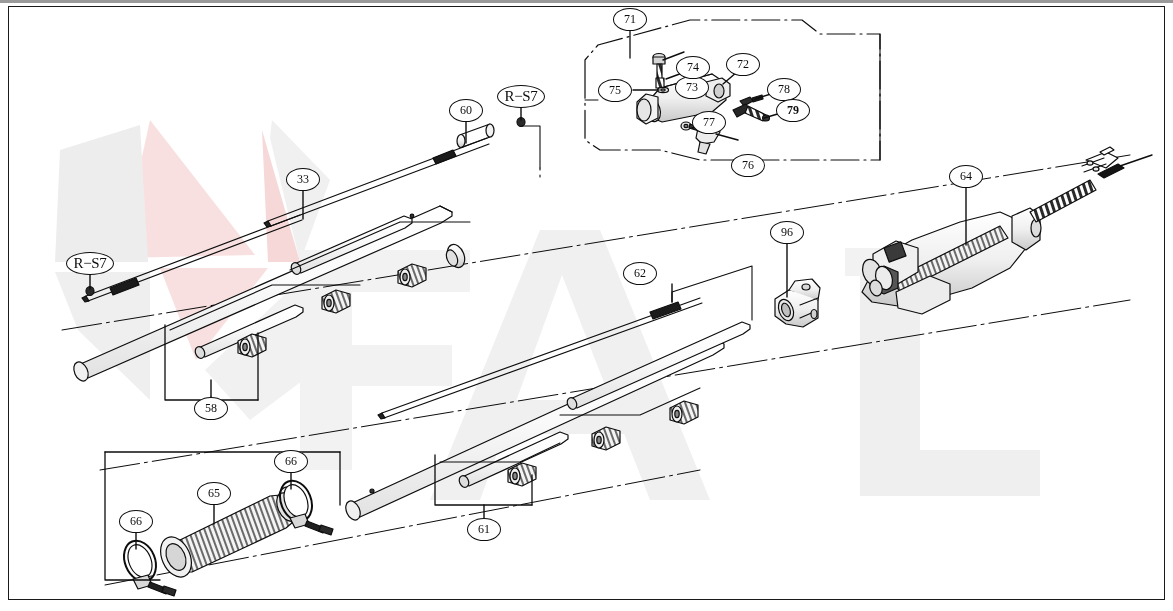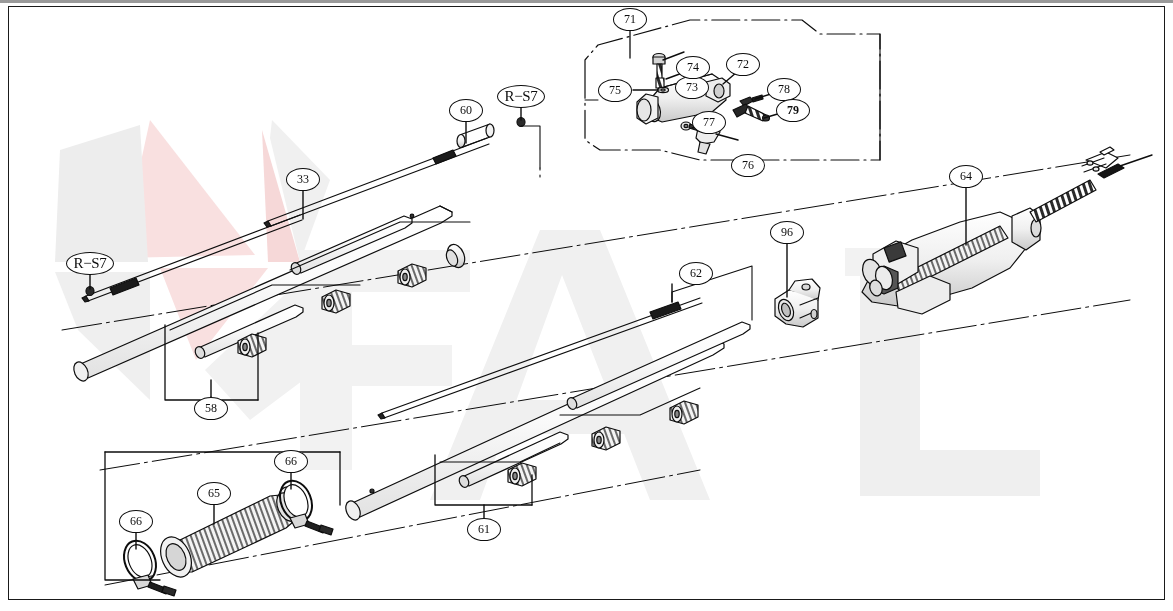--- a/index.html
+++ b/index.html
@@ -431,21 +431,21 @@
   </svg>
 
 
   <div id="callout-layer">
       <div class="callout" style="left: 303px; top: 179px;">33</div>
       <div class="callout" style="left: 466px; top: 110px;">60</div>
       <div class="callout wide" style="left: 521px; top: 96px;">R−S7</div>
       <div class="callout wide" style="left: 90px; top: 263px;">R−S7</div>
       <div class="callout" style="left: 211px; top: 408px;">58</div>
       <div class="callout" style="left: 484px; top: 529px;">61</div>
-      <div class="callout" style="left: 696px; top: 273px;">62</div>
+      <div class="callout" style="left: 640px; top: 273px;">62</div>
       <div class="callout" style="left: 787px; top: 232px;">96</div>
       <div class="callout" style="left: 966px; top: 176px;">64</div>
       <div class="callout" style="left: 214px; top: 493px;">65</div>
       <div class="callout" style="left: 136px; top: 521px;">66</div>
       <div class="callout" style="left: 291px; top: 461px;">66</div>
       <div class="callout" style="left: 630px; top: 19px;">71</div>
       <div class="callout" style="left: 743px; top: 64px;">72</div>
       <div class="callout" style="left: 692px; top: 43px; margin-top: 33px;">73</div>
       <div class="callout" style="left: 693px; top: 67px;">74</div>
       <div class="callout" style="left: 615px; top: 90px;">75</div>

